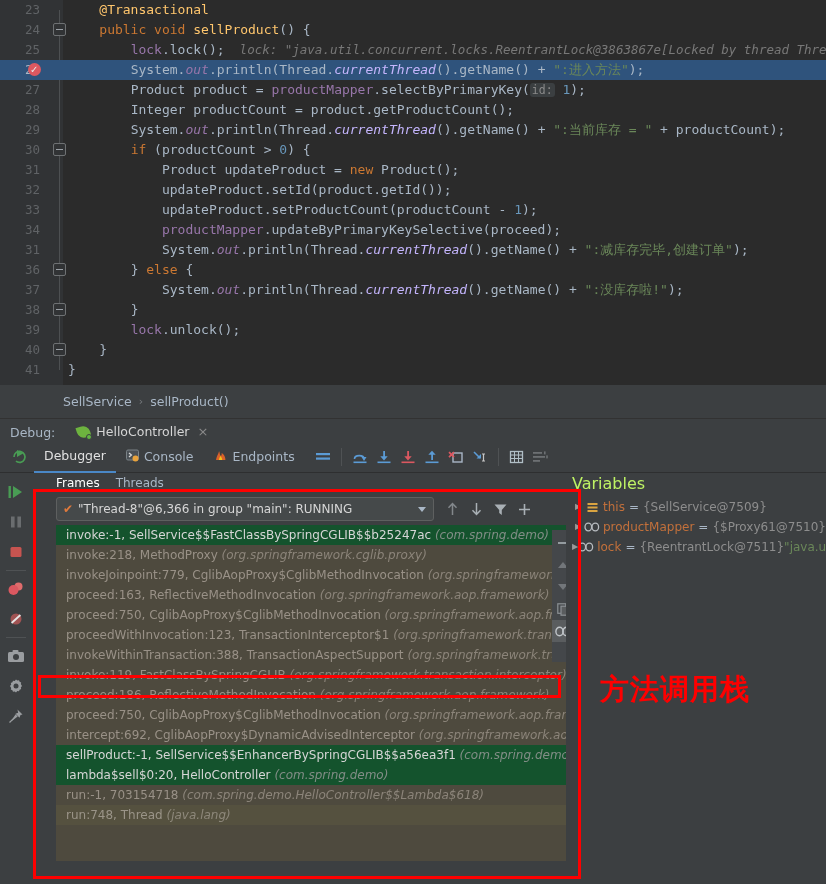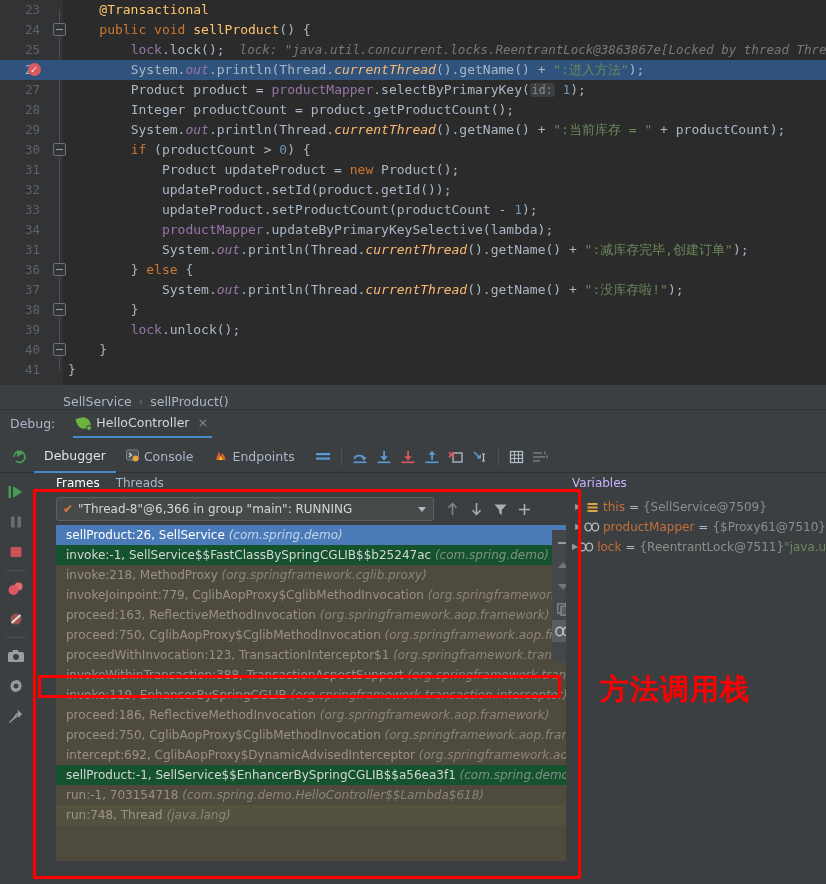--- a/index.html
+++ b/index.html
@@ -55,41 +55,41 @@
   .bp::after {
     content: "✓"; position: absolute; left: 2px; top: -3px;
     font-size: 10px; color: #e8e8e8; font-family: "DejaVu Sans", sans-serif;
   }
   .code-text { position: absolute; left: 68px; top: 0; }
 
   .k  { color: #cc7832; }          
   .t  { color: #a9b7c6; }          
   .s  { color: #6a8759; }          
   .f  { color: #ffc66d; }          
-  .it { color: #fdba74; font-style: italic; }
+  .it { color: #c4b5fd; font-style: italic; }
   .pu { color: #9876aa; font-style: italic; }
   .pf { color: #9876aa; }
   .num{ color: #6897bb; }
   .hint { color: #787878; font-style: italic; font-size: 12.5px; }
   .phint {
     color: #8a8a8a; background: #3b3f41; font-style: normal;
     border-radius: 3px; padding: 0 2px; font-size: 11.5px;
   }
 
   
   .breadcrumb {
     position: absolute; left: 0; top: 389px; width: 826px; height: 24px;
     background: #3c3f41; color: #a9b7c6; font-size: 12.5px;
     display: flex; align-items: center; padding-left: 63px;
   }
   .bc-sep { color: #777b7e; margin: 0 7px; font-size: 11px; }
 
   
   .debug-header {
-    position: absolute; left: 0; top: 409px; width: 826px; height: 28px;
+    position: absolute; left: 0; top: 418px; width: 826px; height: 28px;
     background: #3c3f41; display: flex; align-items: center;
     border-top: 1px solid #323232;
   }
   .debug-label { color: #a9b7c6; font-size: 12.5px; margin-left: 10px; }
   .debug-tab {
     margin-left: 18px; height: 28px; display: flex; align-items: center;
     border-bottom: 2px solid #4a88c7; padding: 0 4px;
   }
   .spring-icon {
     width: 14px; height: 14px; position: relative; margin-right: 5px;
@@ -211,21 +211,21 @@
   }
   .side-btn.active { background: #5a5d5f; }
 
   
   .vars-panel {
     position: absolute; left: 566px; top: 473px; width: 260px; height: 411px;
     background: #3c3f41;
   }
   .vars-title {
     height: 20px; display: flex; align-items: center; padding-left: 6px;
-    color: #c4b5fd; font-size: 12px;
+    color: #bef264; font-size: 16px;
   }
   .vars-list { position: absolute; left: 6px; top: 24px; right: 0; }
   .var-row {
     height: 20px; line-height: 20px; font-size: 12px;
     white-space: nowrap; display: flex; align-items: center;
   }
   .var-arrow {
     width: 12px; color: #999; font-size: 8px; display: inline-block;
     text-align: center;
   }
@@ -268,21 +268,21 @@
         <div class="code-line"><span class="gutter-num">24</span><span class="code-text"><span>    </span><span class="k">public </span><span class="k">void </span><span class="f">sellProduct</span><span class="t">() {</span></span></div>
         <div class="code-line"><span class="gutter-num">25</span><span class="code-text"><span>        </span><span class="pf">lock</span><span class="t">.lock();</span><span class="hint">  lock: "java.util.concurrent.locks.ReentrantLock@3863867e[Locked by thread Thread-8]"</span></span></div>
         <div class="code-line hl"><span class="gutter-num">26</span><span class="bp"></span><span class="code-text"><span>        </span><span class="t">System.</span><span class="pu">out</span><span class="t">.println(Thread.</span><span class="it">currentThread</span><span class="t">().getName() + </span><span class="s">":进入方法"</span><span class="t">);</span></span></div>
         <div class="code-line"><span class="gutter-num">27</span><span class="code-text"><span>        </span><span class="t">Product product = </span><span class="pf">productMapper</span><span class="t">.selectByPrimaryKey(</span><span class="phint">id:</span><span class="num"> 1</span><span class="t">);</span></span></div>
         <div class="code-line"><span class="gutter-num">28</span><span class="code-text"><span>        </span><span class="t">Integer productCount = product.getProductCount();</span></span></div>
         <div class="code-line"><span class="gutter-num">29</span><span class="code-text"><span>        </span><span class="t">System.</span><span class="pu">out</span><span class="t">.println(Thread.</span><span class="it">currentThread</span><span class="t">().getName() + </span><span class="s">":当前库存 = "</span><span class="t"> + productCount);</span></span></div>
         <div class="code-line"><span class="gutter-num">30</span><span class="code-text"><span>        </span><span class="k">if </span><span class="t">(productCount &gt; </span><span class="num">0</span><span class="t">) {</span></span></div>
         <div class="code-line"><span class="gutter-num">31</span><span class="code-text"><span>            </span><span class="t">Product updateProduct = </span><span class="k">new </span><span class="t">Product();</span></span></div>
         <div class="code-line"><span class="gutter-num">32</span><span class="code-text"><span>            </span><span class="t">updateProduct.setId(product.getId());</span></span></div>
         <div class="code-line"><span class="gutter-num">33</span><span class="code-text"><span>            </span><span class="t">updateProduct.setProductCount(productCount - </span><span class="num">1</span><span class="t">);</span></span></div>
-        <div class="code-line"><span class="gutter-num">34</span><span class="code-text"><span>            </span><span class="pf">productMapper</span><span class="t">.updateByPrimaryKeySelective(lambda);</span></span></div>
+        <div class="code-line"><span class="gutter-num">34</span><span class="code-text"><span>            </span><span class="pf">productMapper</span><span class="t">.updateByPrimaryKeySelective(proceed);</span></span></div>
         <div class="code-line"><span class="gutter-num">31</span><span class="code-text"><span>            </span><span class="t">System.</span><span class="pu">out</span><span class="t">.println(Thread.</span><span class="it">currentThread</span><span class="t">().getName() + </span><span class="s">":减库存完毕,创建订单"</span><span class="t">);</span></span></div>
         <div class="code-line"><span class="gutter-num">36</span><span class="code-text"><span>        </span><span class="t">} </span><span class="k">else </span><span class="t">{</span></span></div>
         <div class="code-line"><span class="gutter-num">37</span><span class="code-text"><span>            </span><span class="t">System.</span><span class="pu">out</span><span class="t">.println(Thread.</span><span class="it">currentThread</span><span class="t">().getName() + </span><span class="s">":没库存啦!"</span><span class="t">);</span></span></div>
         <div class="code-line"><span class="gutter-num">38</span><span class="code-text"><span>        </span><span class="t">}</span></span></div>
         <div class="code-line"><span class="gutter-num">39</span><span class="code-text"><span>        </span><span class="pf">lock</span><span class="t">.unlock();</span></span></div>
         <div class="code-line"><span class="gutter-num">40</span><span class="code-text"><span>    </span><span class="t">}</span></span></div>
         <div class="code-line"><span class="gutter-num">41</span><span class="code-text"><span class="t">}</span></span></div>
       </div>
   </div>
 
@@ -482,33 +482,33 @@
           </svg>
       </div>
       <div class="icon-btn">
         <svg width="13" height="13" viewBox="0 0 13 13">
             <path d="M6.5 1v11M1 6.5h11" stroke="#a9b0b5" stroke-width="1.6"></path>
           </svg>
       </div>
     </div>
 
     <div class="frames-list" id="frames-list">
-        <div class="frame-row sel"><span>sellProduct:26, SellService </span><span class="pkg">(com.spring.demo)</span></div>
         <div class="frame-row own"><span>invoke:-1, SellService$$FastClassBySpringCGLIB$$b25247ac </span><span class="pkg">(com.spring.demo)</span></div>
         <div class="frame-row"><span>invoke:218, MethodProxy </span><span class="pkg">(org.springframework.cglib.proxy)</span></div>
         <div class="frame-row"><span>invokeJoinpoint:779, CglibAopProxy$CglibMethodInvocation </span><span class="pkg">(org.springframework.aop.framework)</span></div>
         <div class="frame-row"><span>proceed:163, ReflectiveMethodInvocation </span><span class="pkg">(org.springframework.aop.framework)</span></div>
         <div class="frame-row"><span>proceed:750, CglibAopProxy$CglibMethodInvocation </span><span class="pkg">(org.springframework.aop.framework)</span></div>
         <div class="frame-row"><span>proceedWithInvocation:123, TransactionInterceptor$1 </span><span class="pkg">(org.springframework.transaction.interceptor)</span></div>
         <div class="frame-row"><span>invokeWithinTransaction:388, TransactionAspectSupport </span><span class="pkg">(org.springframework.transaction.interceptor)</span></div>
-        <div class="frame-row"><span>invoke:119, EnhancerBySpringCGLIB </span><span class="pkg">(org.springframework.transaction.interceptor)</span></div>
+        <div class="frame-row"><span>invoke:119, FastClassBySpringCGLIB </span><span class="pkg">(org.springframework.transaction.interceptor)</span></div>
         <div class="frame-row"><span>proceed:186, ReflectiveMethodInvocation </span><span class="pkg">(org.springframework.aop.framework)</span></div>
         <div class="frame-row"><span>proceed:750, CglibAopProxy$CglibMethodInvocation </span><span class="pkg">(org.springframework.aop.framework)</span></div>
         <div class="frame-row"><span>intercept:692, CglibAopProxy$DynamicAdvisedInterceptor </span><span class="pkg">(org.springframework.aop.framework)</span></div>
         <div class="frame-row own"><span>sellProduct:-1, SellService$$EnhancerBySpringCGLIB$$a56ea3f1 </span><span class="pkg">(com.spring.demo)</span></div>
+        <div class="frame-row own"><span>lambda$sell$0:20, HelloController </span><span class="pkg">(com.spring.demo)</span></div>
         <div class="frame-row"><span>run:-1, 703154718 </span><span class="pkg">(com.spring.demo.HelloController$$Lambda$618)</span></div>
         <div class="frame-row thread-run"><span>run:748, Thread </span><span class="pkg">(java.lang)</span></div>
       </div>
     <div class="frames-scroll">
       <div class="frames-thumb"></div>
     </div>
   </div>
 
   <div class="frames-side-tools">
     <div class="side-btn">

